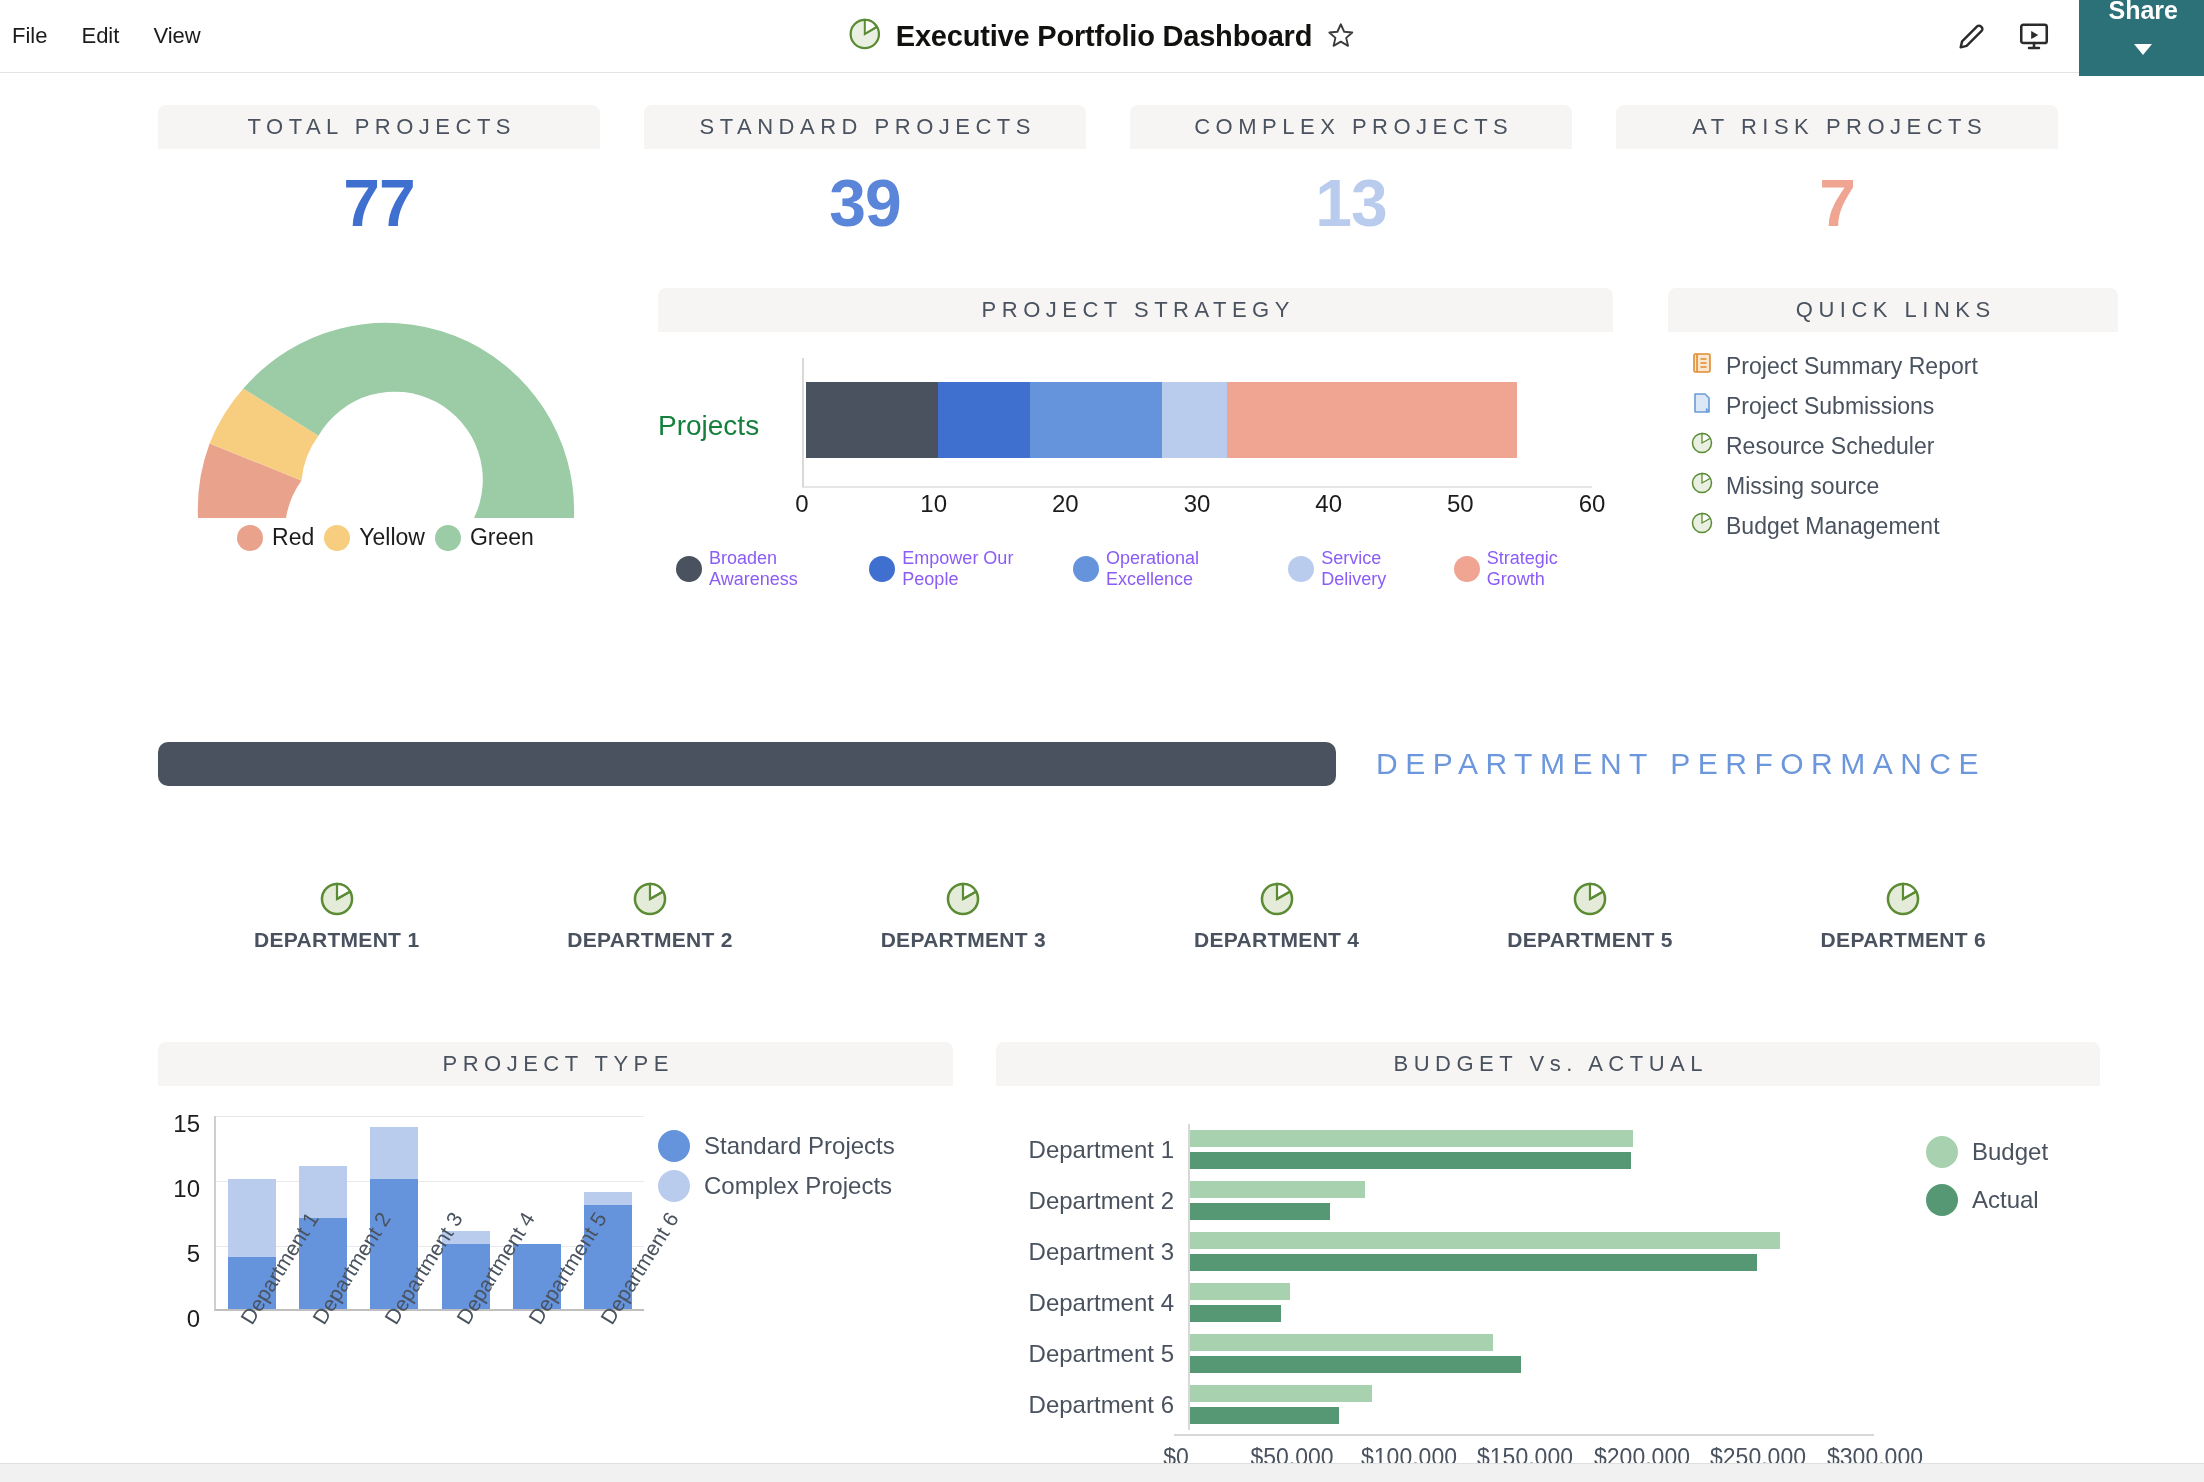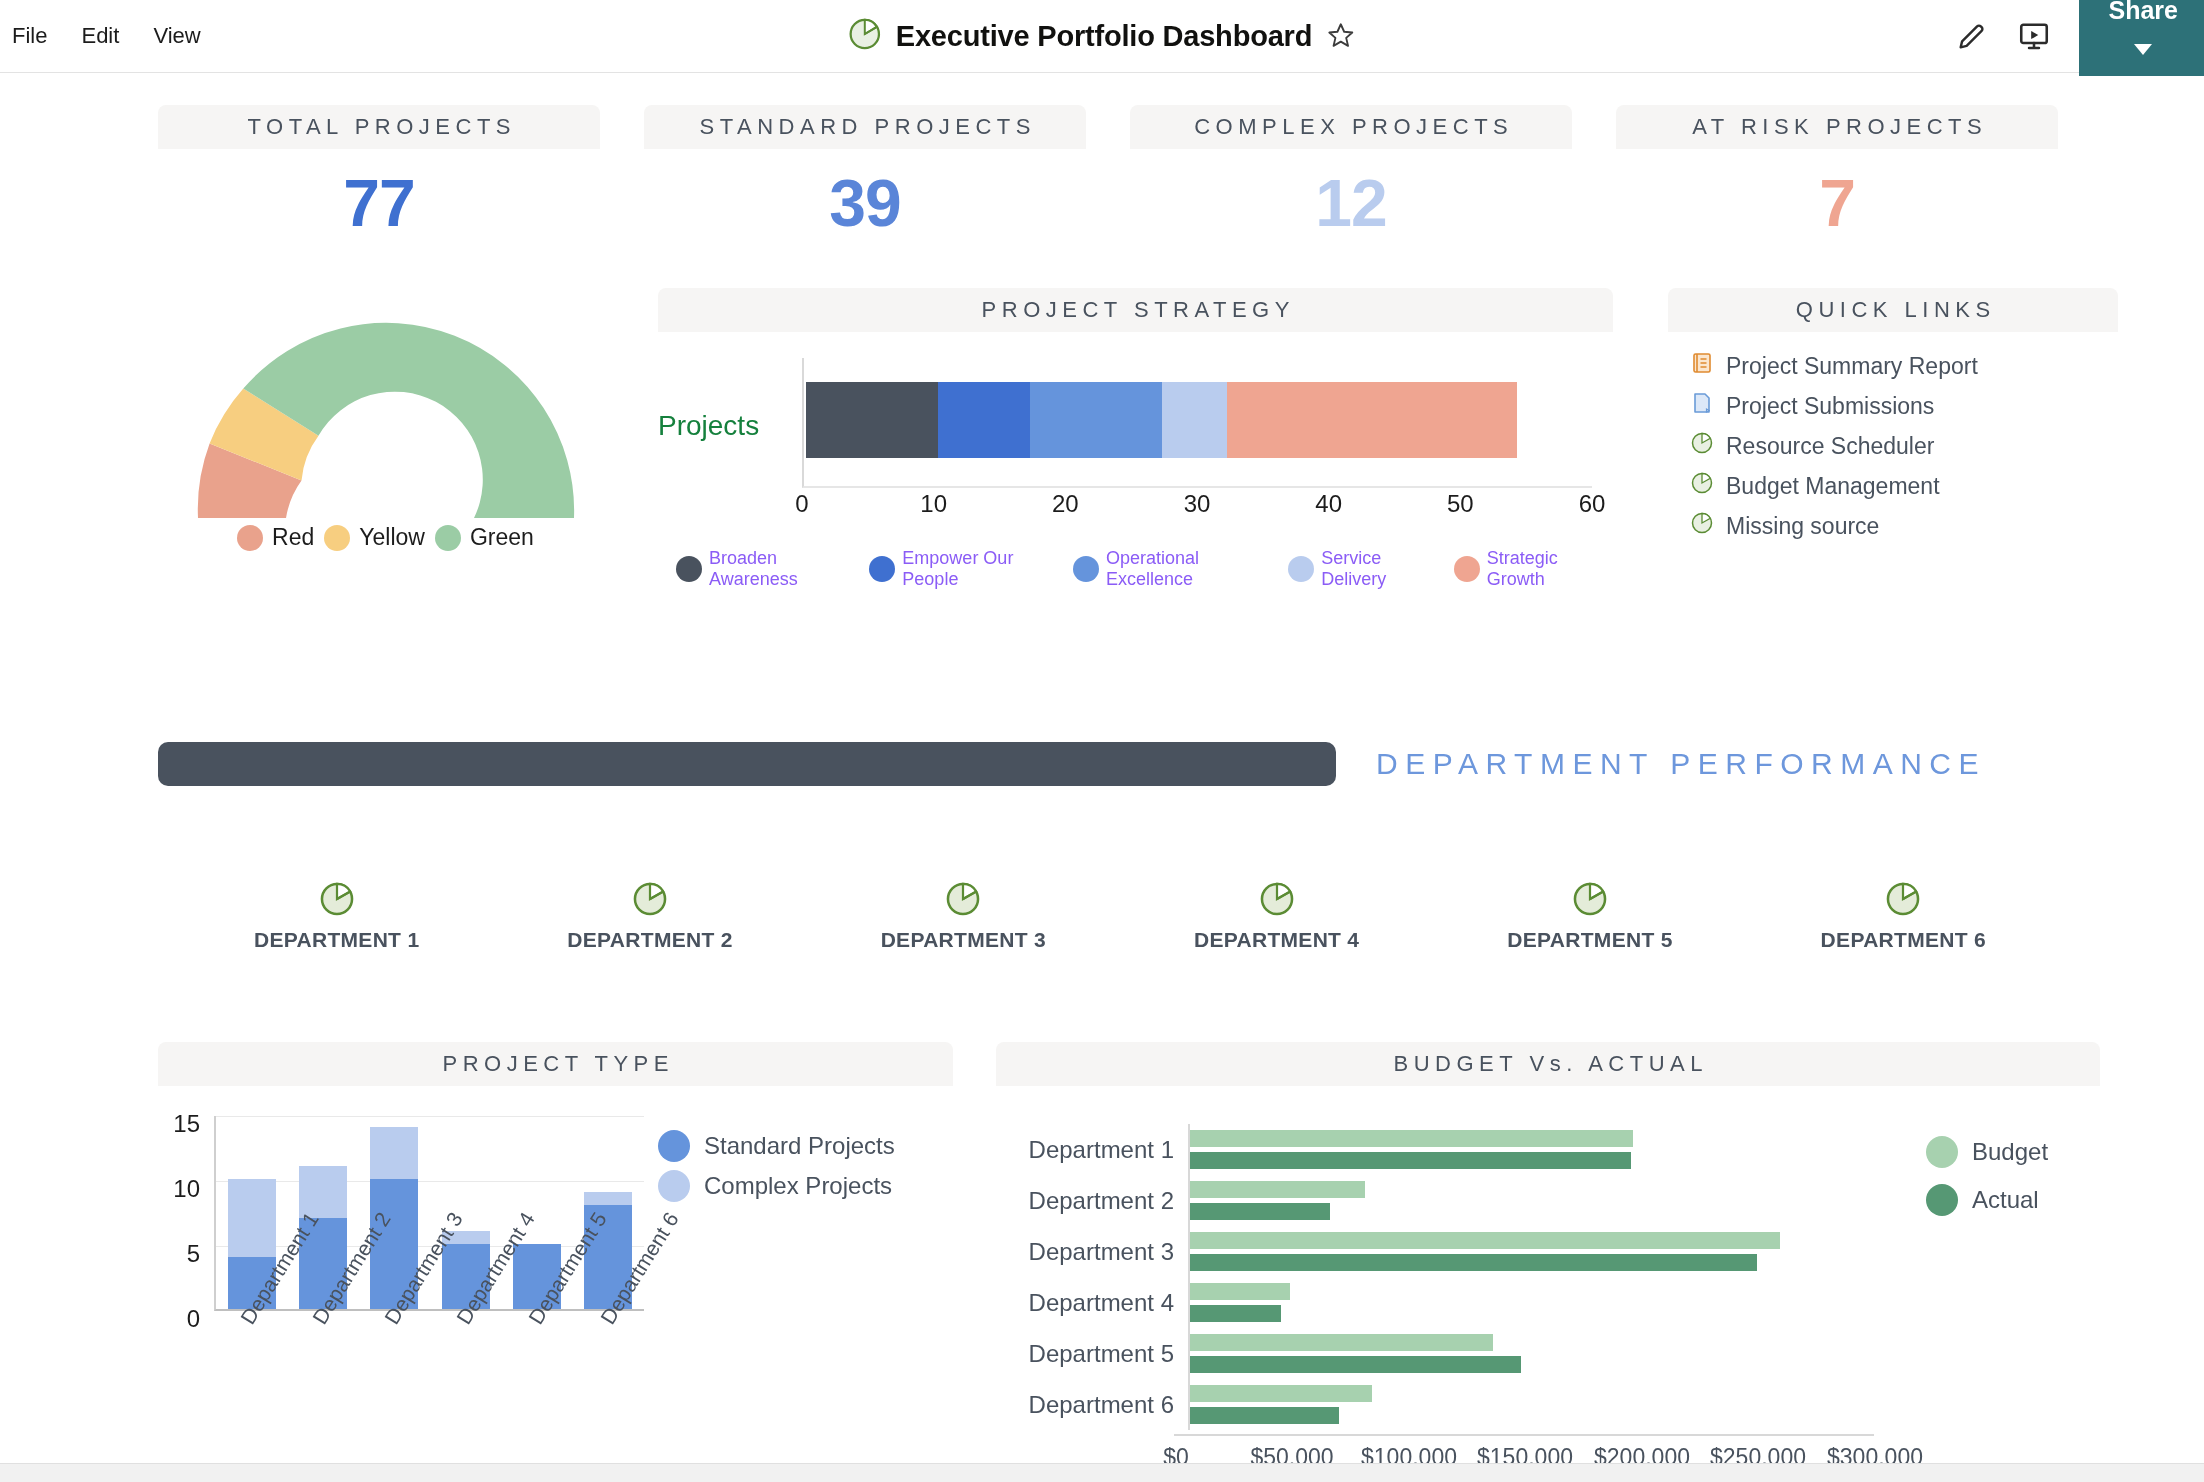--- a/index.html
+++ b/index.html
@@ -320,21 +320,21 @@
   <div class="kpi-card">
     <div class="card-head">TOTAL PROJECTS</div>
     <div class="kpi-value" style="color:#3F70D0">77</div>
   </div>
   <div class="kpi-card">
     <div class="card-head">STANDARD PROJECTS</div>
     <div class="kpi-value" style="color:#5A85D8">39</div>
   </div>
   <div class="kpi-card">
     <div class="card-head">COMPLEX PROJECTS</div>
-    <div class="kpi-value" style="color:#B9CCEE">12</div>
+    <div class="kpi-value" style="color:#B9CCEE">13</div>
   </div>
   <div class="kpi-card">
     <div class="card-head">AT RISK PROJECTS</div>
     <div class="kpi-value" style="color:#EFA591">7</div>
   </div>
 </div>
 
 <div class="row2">
 
   <div class="panel-status">
@@ -440,30 +440,30 @@
         </span>
         <span>Resource Scheduler</span>
       </div>
       <div class="ql-item">
         <span>
           <svg width="24" height="24" viewBox="0 0 24 24">
             <circle cx="12" cy="12" r="9.5" fill="#E9F0E2" stroke="#5B8C34" stroke-width="1.5"></circle>
             <path d="M12 12 L12 2.5 A9.5 9.5 0 0 1 20.3 7.3 Z" fill="#ffffff" stroke="#5B8C34" stroke-width="1.3"></path>
           </svg>
         </span>
-        <span>Budget Management</span>
+        <span>Missing source</span>
       </div>
       <div class="ql-item">
         <span>
           <svg width="24" height="24" viewBox="0 0 24 24">
             <circle cx="12" cy="12" r="9.5" fill="#E9F0E2" stroke="#5B8C34" stroke-width="1.5"></circle>
             <path d="M12 12 L12 2.5 A9.5 9.5 0 0 1 20.3 7.3 Z" fill="#ffffff" stroke="#5B8C34" stroke-width="1.3"></path>
           </svg>
         </span>
-        <span>Missing source</span>
+        <span>Budget Management</span>
       </div>
     </div>
   </div>
 </div>
 
 <div class="dept-banner">
   <div class="dept-bar"></div>
   <div class="dept-banner-title">DEPARTMENT PERFORMANCE</div>
 </div>
 

